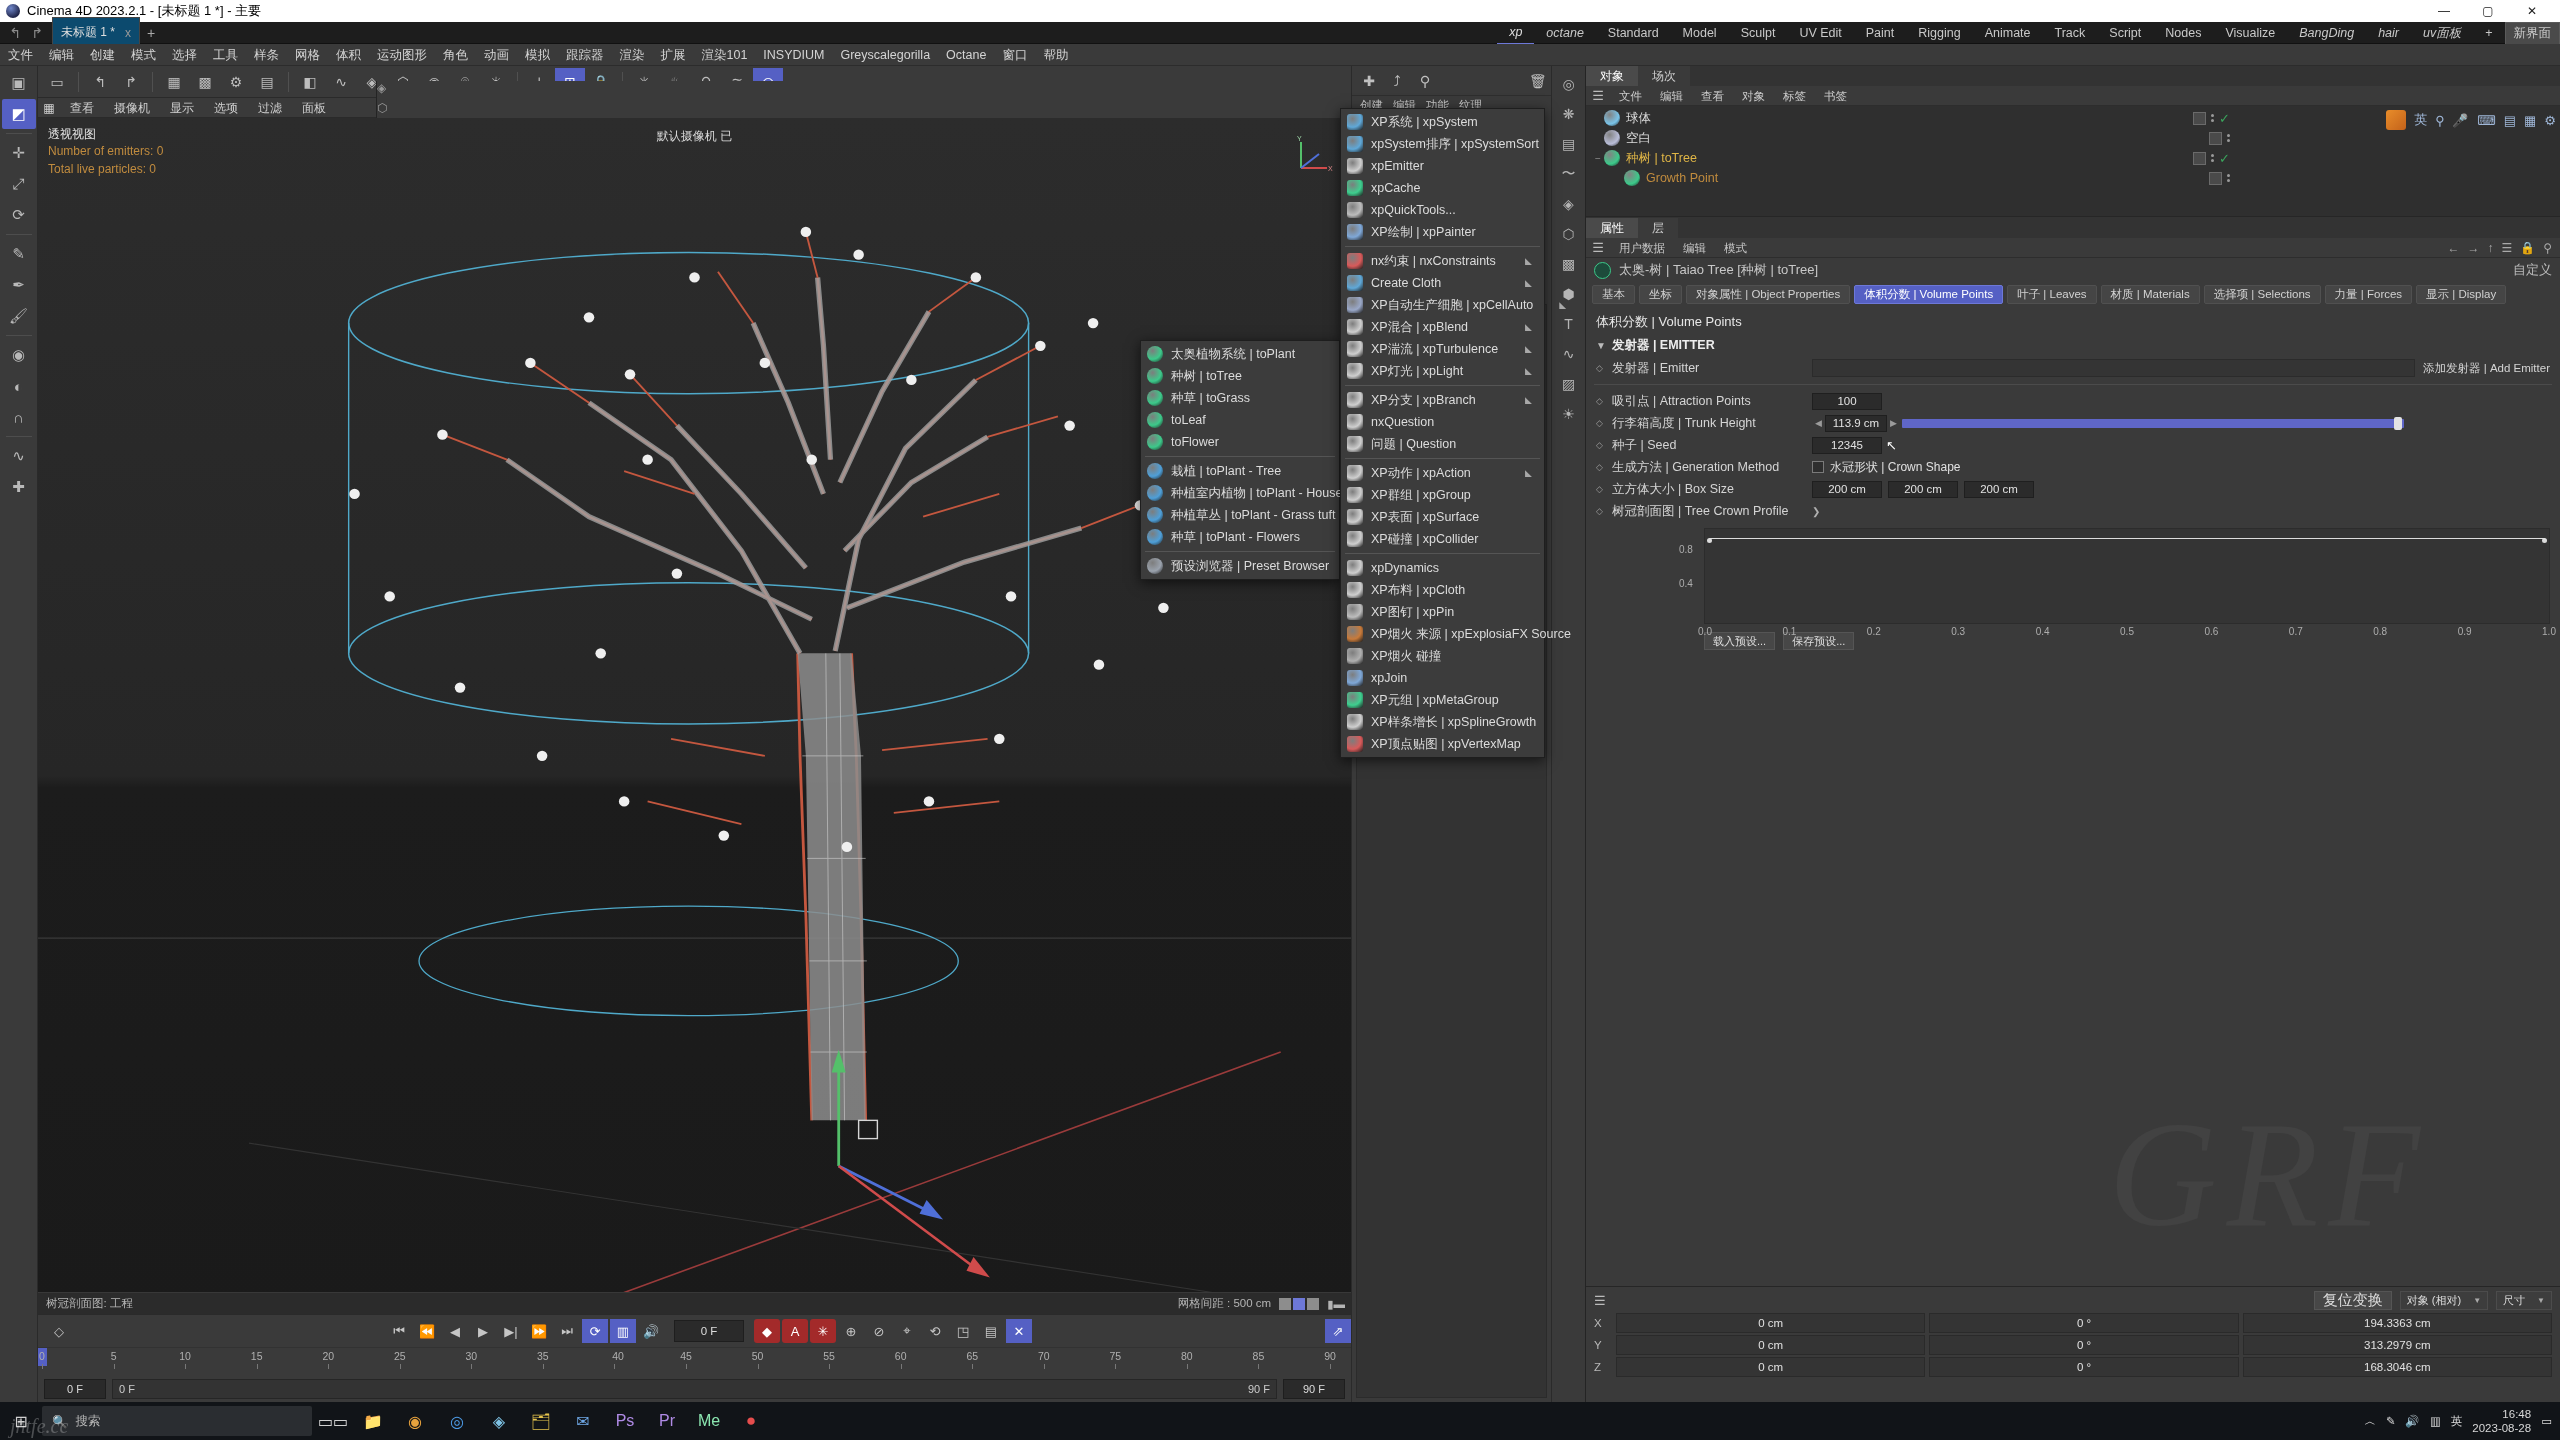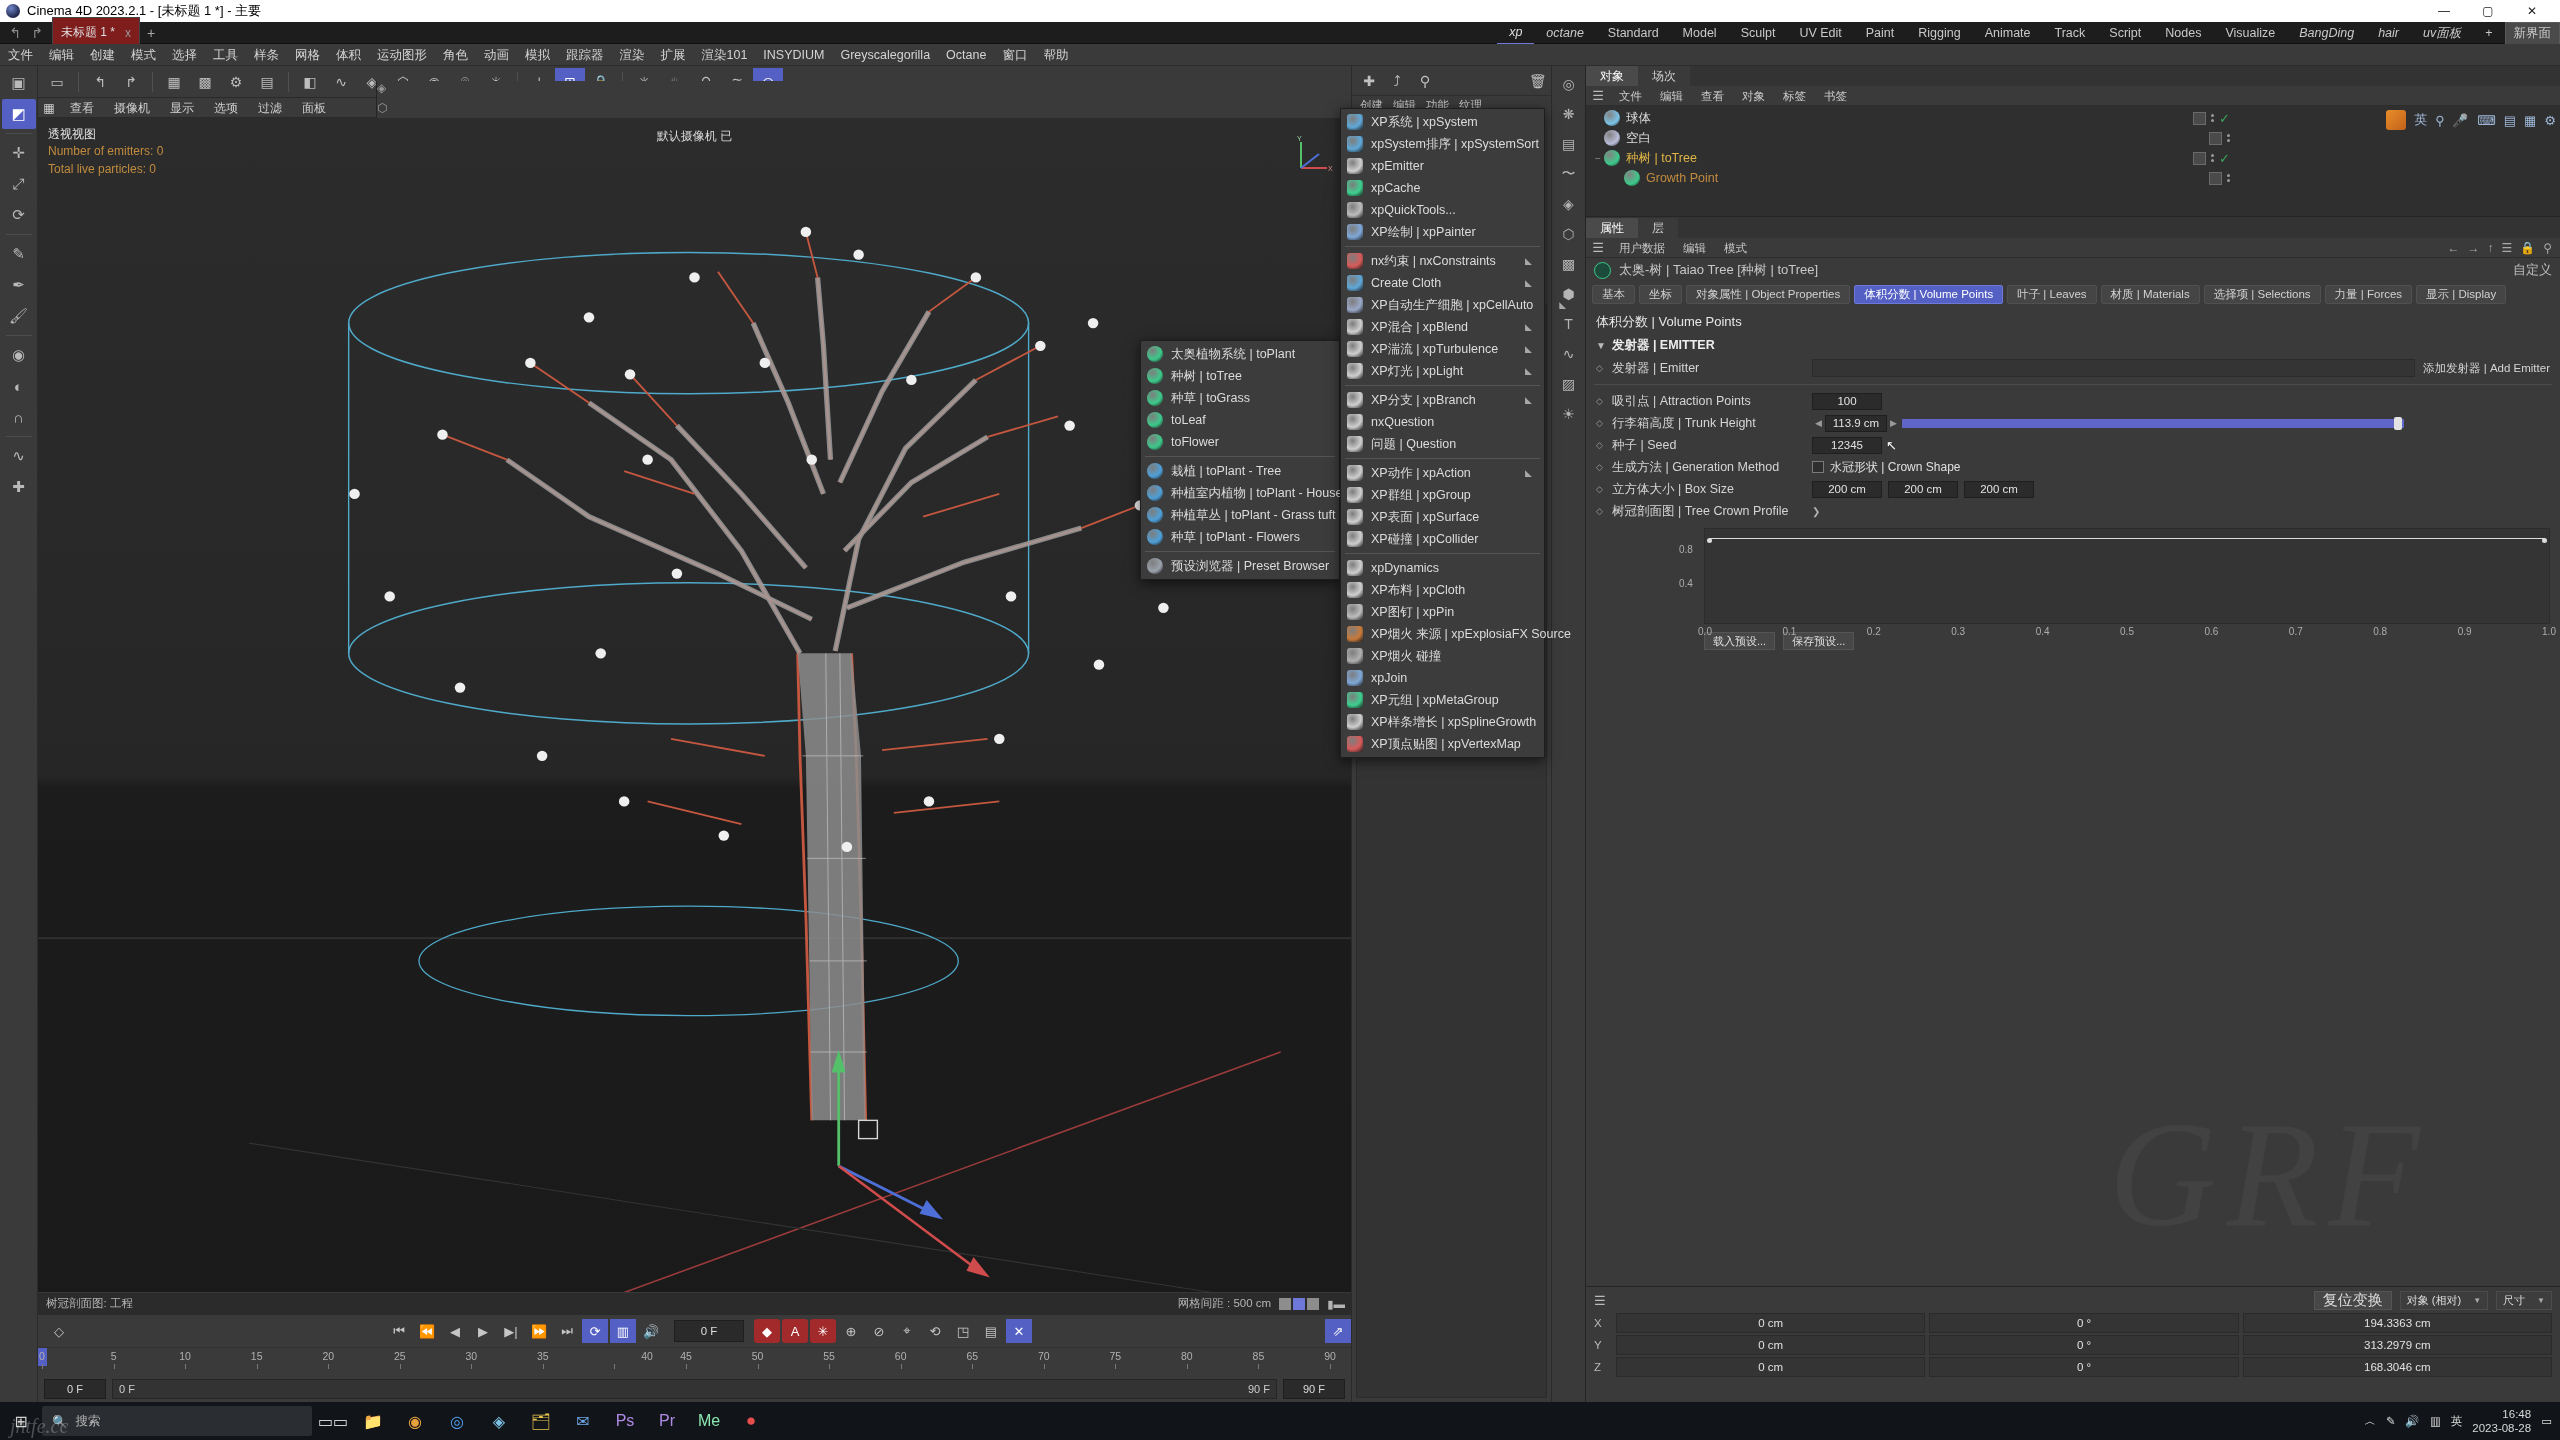--- a/index.html
+++ b/index.html
@@ -13,21 +13,21 @@
   .titlebar .logo{width:14px;height:14px;border-radius:50%;
     background:radial-gradient(circle at 35% 30%,#6f86c9,#21264a 70%);margin-right:7px;}
   .titlebar .ttl{flex:1;white-space:nowrap;}
   .winbtns{display:flex;gap:0;}
   .winbtns div{width:44px;height:22px;display:flex;align-items:center;justify-content:center;font-size:12px;color:#222;}
 
   
   .tabrow{height:22px;background:#1d1d1d;display:flex;align-items:center;flex:0 0 22px;
     padding-left:4px;border-bottom:1px solid #111;}
   .undoico{width:22px;height:18px;display:flex;align-items:center;justify-content:center;color:#8a8a8a;font-size:14px;}
-  .doctab{height:32px;background:#7f1d1d;display:flex;align-items:center;padding:0 8px;
+  .doctab{height:32px;background:#0c4a6e;display:flex;align-items:center;padding:0 8px;
     font-size:12px;color:#ddd;margin-left:4px;gap:10px;border:1px solid #444;}
   .doctab .x{color:#999;font-size:12px;}
   .plustab{width:22px;height:18px;display:flex;align-items:center;justify-content:center;color:#aaa;font-size:14px;}
 
   
   .menurow{height:22px;background:#3a3a3a;display:flex;align-items:center;flex:0 0 22px;
     border-bottom:1px solid #2c2c2c;position:relative;}
   .menurow .mi{padding:0 8px;font-size:12.5px;color:#d4d4d4;line-height:22px;white-space:nowrap;}
   .layouts{position:absolute;right:0;top:-22px;height:22px;display:flex;align-items:center;}
   .lt{padding:0 12px;font-size:12.5px;color:#c9c9c9;line-height:22px;white-space:nowrap;}
@@ -533,21 +533,21 @@
             <div class="tick" style="left: 218.667px;">15</div>
             <div class="mark" style="left: 218.667px;"></div>
             <div class="tick" style="left: 290.222px;">20</div>
             <div class="mark" style="left: 290.222px;"></div>
             <div class="tick" style="left: 361.778px;">25</div>
             <div class="mark" style="left: 361.778px;"></div>
             <div class="tick" style="left: 433.333px;">30</div>
             <div class="mark" style="left: 433.333px;"></div>
             <div class="tick" style="left: 504.889px;">35</div>
             <div class="mark" style="left: 504.889px;"></div>
-            <div class="tick" style="left: 609px;">40</div>
+            <div class="tick" style="left: 580px;">40</div>
             <div class="mark" style="left: 576.444px;"></div>
             <div class="tick" style="left: 648px;">45</div>
             <div class="mark" style="left: 648px;"></div>
             <div class="tick" style="left: 719.556px;">50</div>
             <div class="mark" style="left: 719.556px;"></div>
             <div class="tick" style="left: 791.111px;">55</div>
             <div class="mark" style="left: 791.111px;"></div>
             <div class="tick" style="left: 862.667px;">60</div>
             <div class="mark" style="left: 862.667px;"></div>
             <div class="tick" style="left: 934.222px;">65</div>

